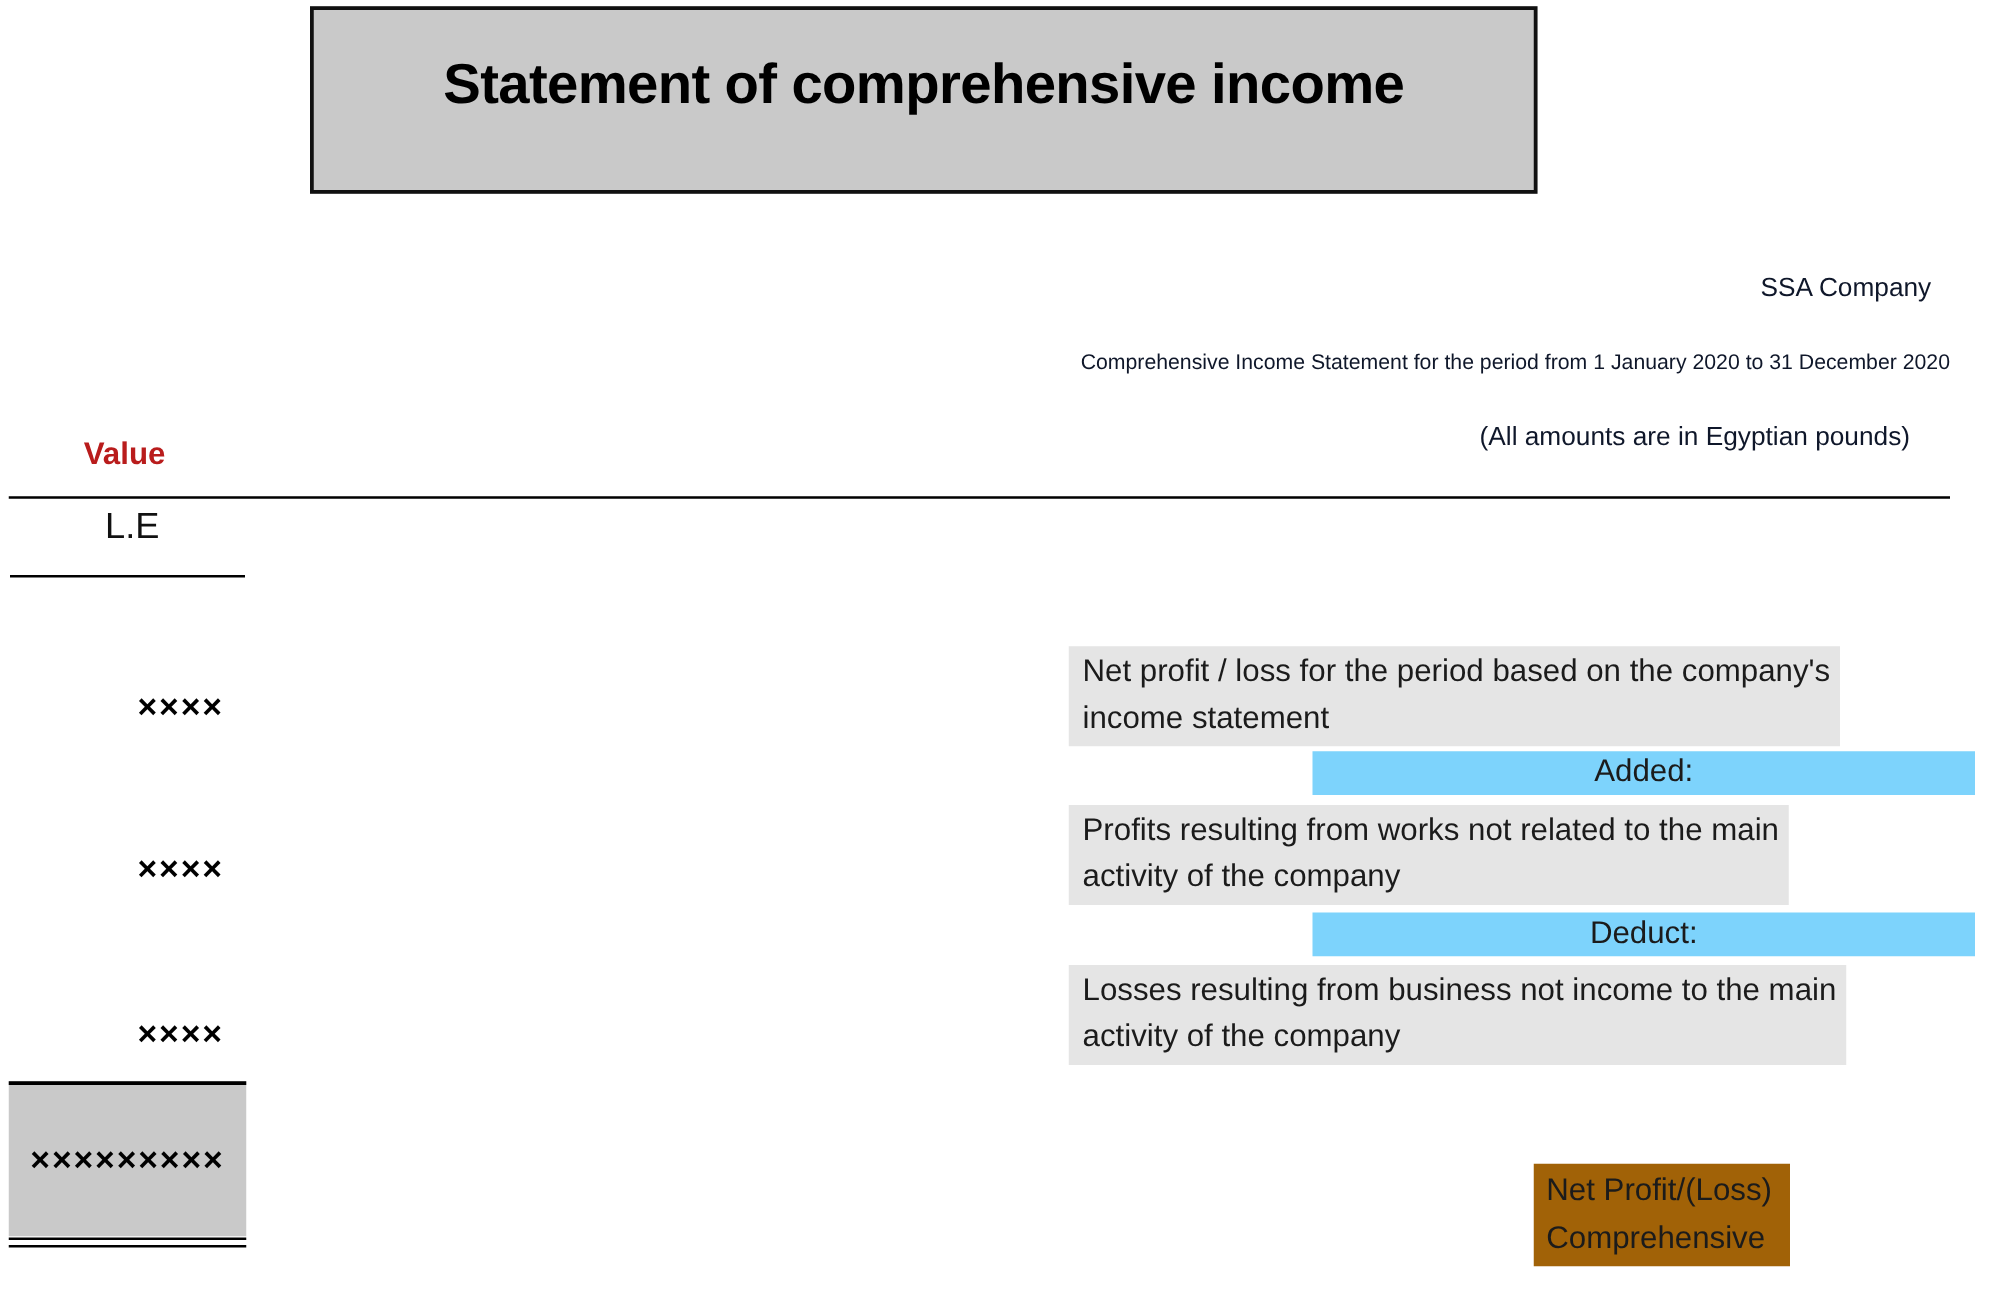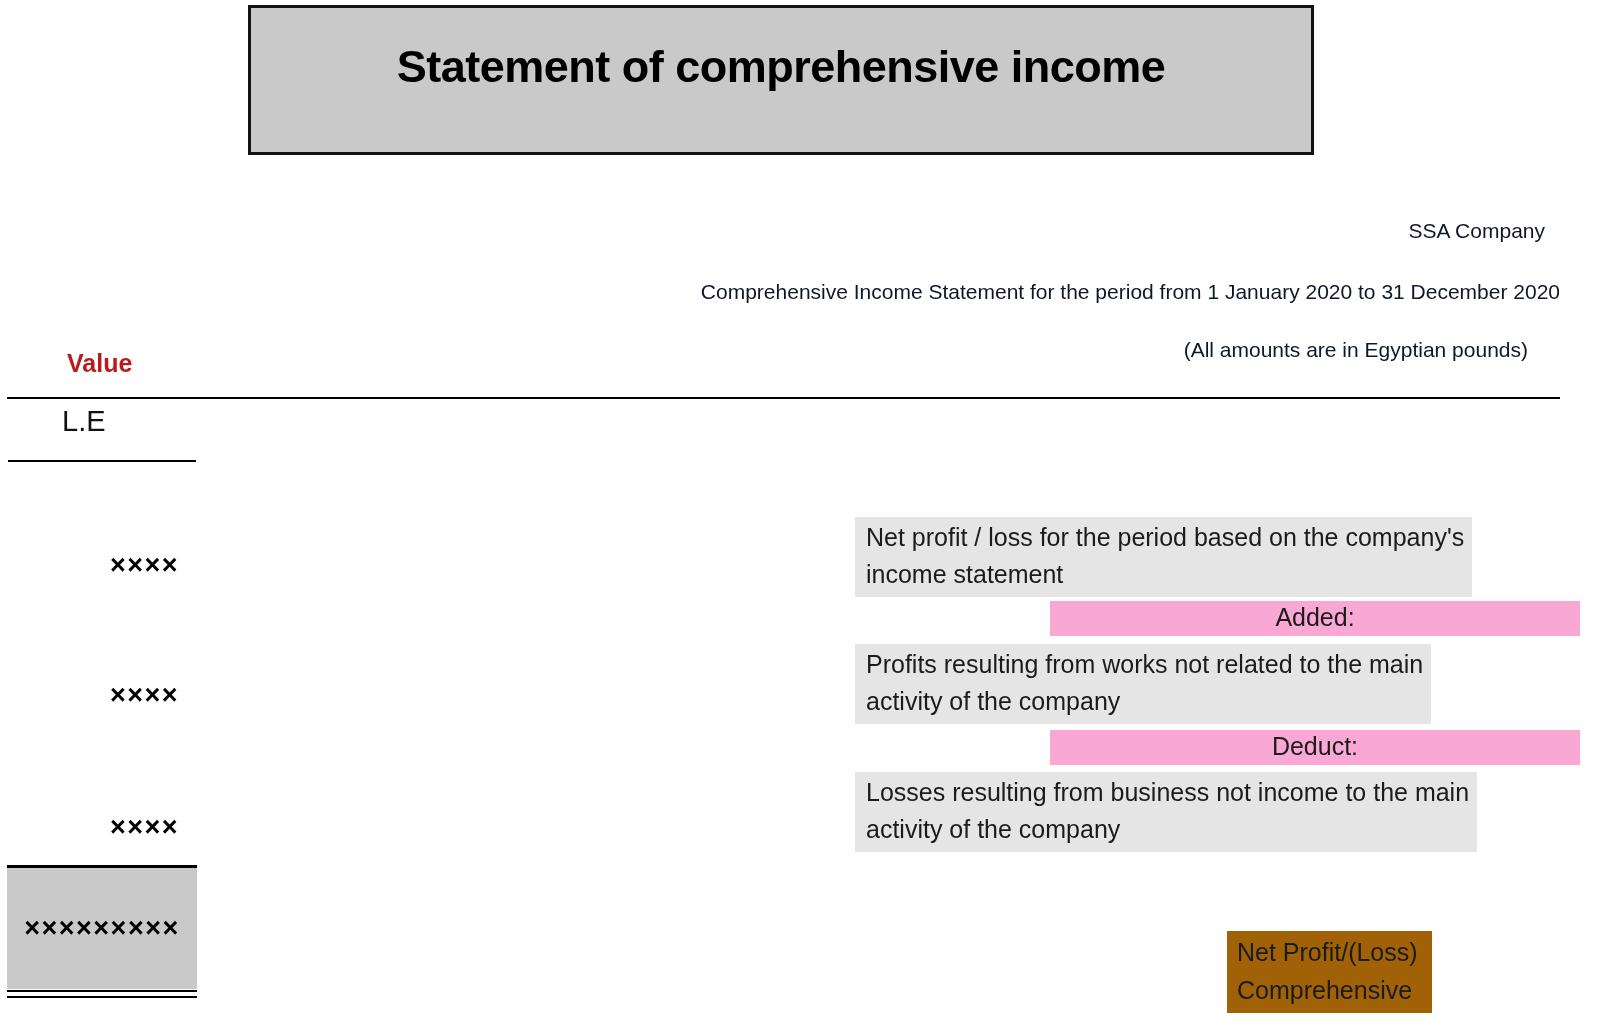--- a/index.html
+++ b/index.html
@@ -11,45 +11,45 @@
     background: #ffffff;
     overflow: hidden;
     font-family: "Liberation Sans", "DejaVu Sans", sans-serif;
     color: #1a1a1a;
   }
 
   
   .title-banner {
     position: absolute;
     left: 248px; top: 5px;
-    width: 1066px; height: 150px;
+    width: 982px; height: 150px;
     background: #c9c9c9;
     border: 3px solid #111111;
     display: flex;
     justify-content: center;
     align-items: center;
     padding-bottom: 26px;
   }
   .title-banner .title-text {
     font-size: 45px;
     font-weight: 700;
     color: #000000;
     letter-spacing: -0.5px;
     white-space: nowrap;
   }
 
   
   .hdr { position: absolute; white-space: nowrap; color: #0f172a; }
   .hdr.company  { top: 219px; right: 55px; font-size: 21px; }
-  .hdr.period   { top: 280px; right: 40px; font-size: 21px; }
+  .hdr.period   { top: 280px; right: 40px; font-size: 17px; }
   .hdr.currency { top: 338px; right: 72px; font-size: 21px; }
 
   
   .value-header { position: absolute; left: 67px; top: 349px; font-size: 25px; font-weight: 700; color: #b91c1c; }
-  .value-unit   { position: absolute; left: 62px; top: 405px; font-size: 29px; color: #111; }
+  .value-unit   { position: absolute; left: 84px; top: 405px; font-size: 29px; color: #111; }
 
   .rule { position: absolute; background: #000000; }
   .rule.full  { left: 7px; top: 397px; width: 1553px; height: 2px; }
   .rule.short { left: 8px; top: 460px; width: 188px; height: 2px; }
 
   
   .cell-value {
     position: absolute;
     left: 110px;
     font-size: 27px;
@@ -79,21 +79,21 @@
   .desc.p3 { top: 772px; }
 
   
   .section-label {
     position: absolute;
     left: 1050px;
     width: 530px;
     text-align: center;
     font-size: 25px;
     color: #1b1b1b;
-    background: #f9a8d4;
+    background: #7dd3fc;
     padding: 2px 0 4px 0;
   }
   .section-label.added  { top: 601px; }
   .section-label.deduct { top: 730px; }
 
   
   .desc.total-desc {
     left: 1227px;
     top: 891px;
     padding: 2px 14px 4px 10px;

